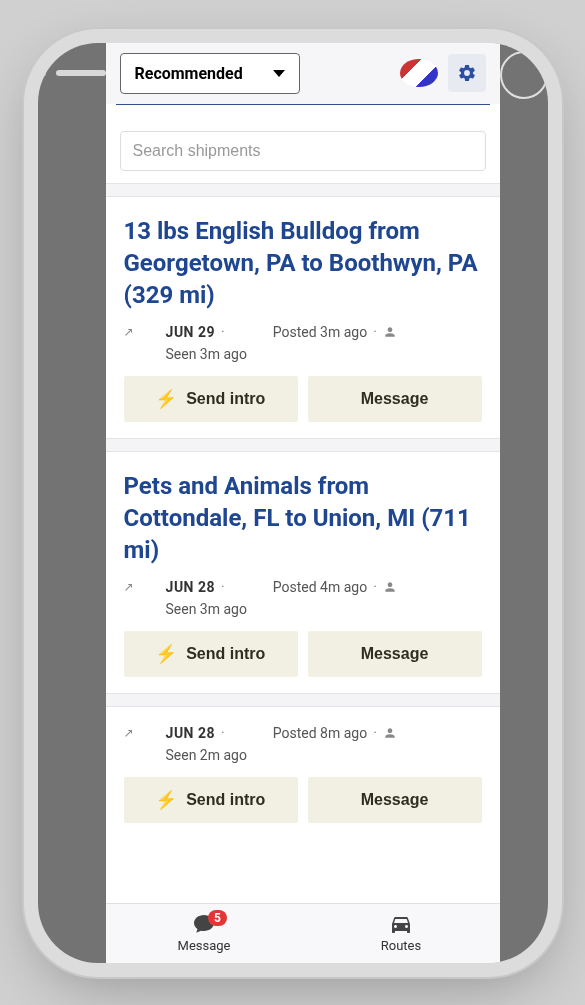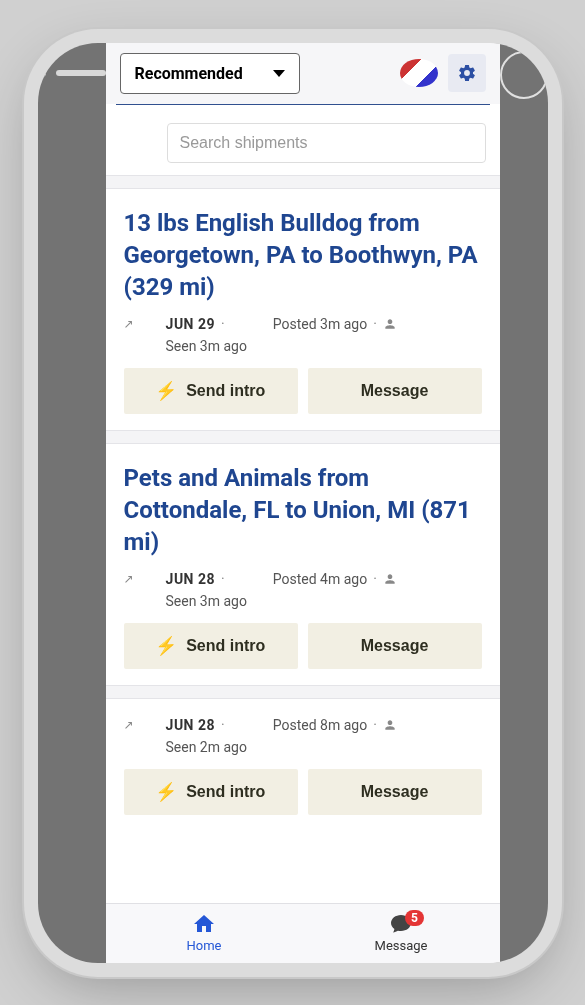--- a/index.html
+++ b/index.html
@@ -82,22 +82,21 @@
   display: flex; align-items: center; justify-content: center;
   cursor: pointer;
 }
 .gear-btn svg { width: 20px; height: 20px; fill: #2c4fa3; }
 .divider-line {
   height: 1px;
   background: #30508f;
   margin: 0 10px;
 }
 .search-wrap {
-  padding: 18px 14px 12px;
-  margin-left: 47px;
+  padding: 26px 14px 12px;
 }
 .search-input {
   width: 100%;
   border: 1px solid #ddd;
   border-radius: 4px;
   padding: 10px 12px;
   font-size: 16px;
   color: #333;
 }
 .search-input::placeholder { color: #999; }
@@ -276,21 +275,21 @@
           </button>
           <button class="btn">
             <span>Message</span>
           </button>
         </div>
       </div>
 
       <div class="sep-bar"></div>
 
       <div class="listing">
-        <div class="listing-title">Pets and Animals from Cottondale, FL to Union, MI (871 mi)</div>
+        <div class="listing-title">Pets and Animals from Cottondale, FL to Union, MI (711 mi)</div>
         <div class="meta-row">
           <span class="meta-arrow">↗</span>
           <span class="meta-date">JUN 28</span>
           <span class="meta-dot">·</span>
           <span class="meta-text">Posted 4m ago</span>
           <span class="meta-dot">·</span>
           <span class="person-icon">
               <svg viewBox="0 0 24 24">
                 <path d="M12 12c2.2 0 4-1.8 4-4s-1.8-4-4-4-4 1.8-4 4 1.8 4 4 4zm0 2c-2.7 0-8 1.3-8 4v2h16v-2c0-2.7-5.3-4-8-4z"></path>
               </svg>
@@ -331,33 +330,33 @@
           </button>
           <button class="btn">
             <span>Message</span>
           </button>
         </div>
       </div>
 
     </div>
 
     <div class="bottom-nav">
-      <div class="nav-item active">
-        <svg viewBox="0 0 24 24">
-            <path d="M10 20v-6h4v6h5v-8h3L12 3 2 12h3v8z"></path>
-          </svg>
-        <span class="nav-label">Home</span>
-      </div>
       <div class="nav-item">
         <svg viewBox="0 0 24 24">
             <path d="M12 3C6.5 3 2 6.6 2 11c0 2.4 1.3 4.5 3.4 6-.2 1.5-1 3-1.4 3.6 1.8-.3 3.7-1.2 4.9-1.9 1 .2 2 .3 3.1.3 5.5 0 10-3.6 10-8S17.5 3 12 3z"></path>
           </svg>
         <span class="badge">5</span>
         <span class="nav-label">Message</span>
       </div>
+      <div class="nav-item">
+        <svg viewBox="0 0 24 24">
+            <path d="M18.9 6c-.2-.6-.8-1-1.4-1h-11c-.7 0-1.2.4-1.4 1L3 12v8c0 .6.4 1 1 1h1c.6 0 1-.4 1-1v-1h12v1c0 .6.4 1 1 1h1c.6 0 1-.4 1-1v-8l-2.1-6zM6.5 16c-.8 0-1.5-.7-1.5-1.5S5.7 13 6.5 13s1.5.7 1.5 1.5S7.3 16 6.5 16zm11 0c-.8 0-1.5-.7-1.5-1.5s.7-1.5 1.5-1.5 1.5.7 1.5 1.5-.7 1.5-1.5 1.5zM5 11l1.3-4h11.4L19 11H5z"></path>
+          </svg>
+        <span class="nav-label">Routes</span>
+      </div>
     </div>
 
   </div>
 
   <div class="phone-bottom">
     <div class="home-btn"></div>
   </div>
 </div>
 
 </body></html>

